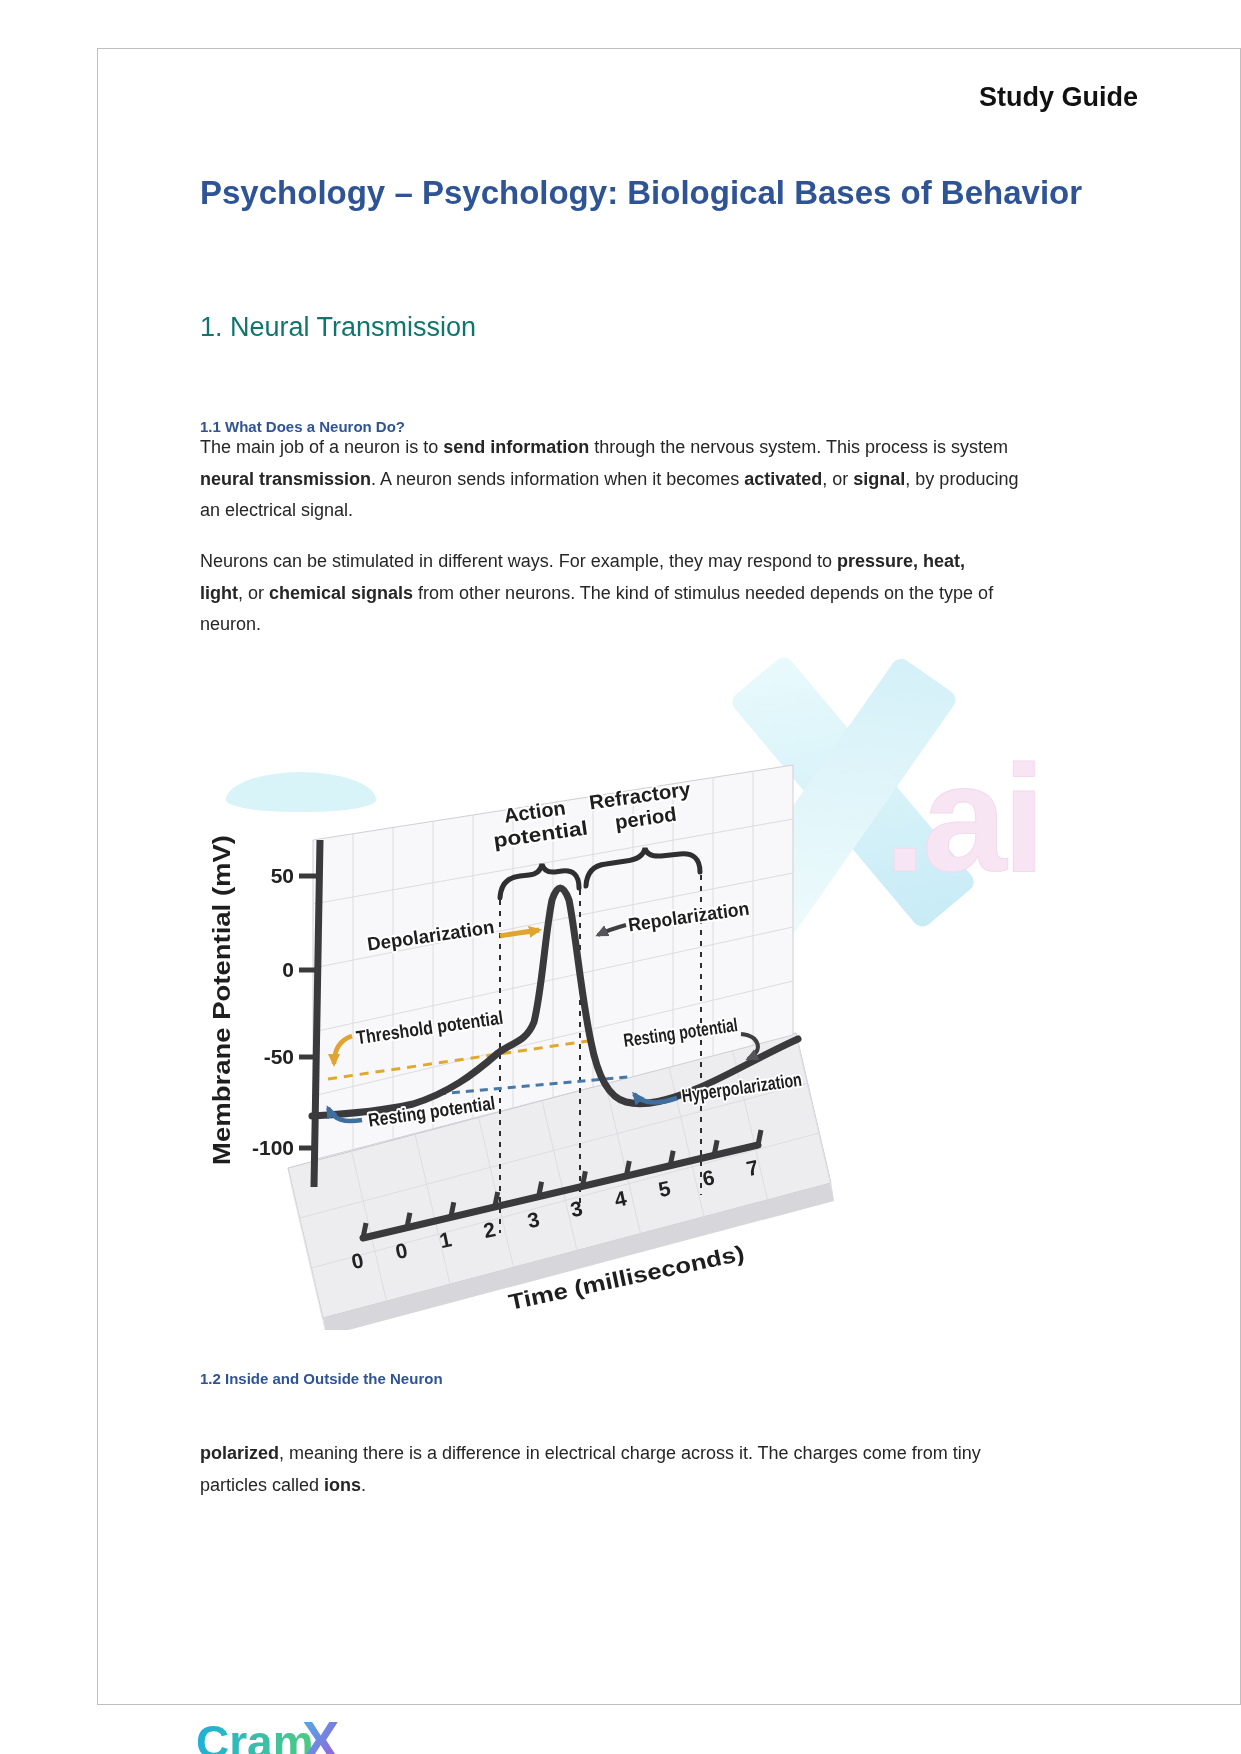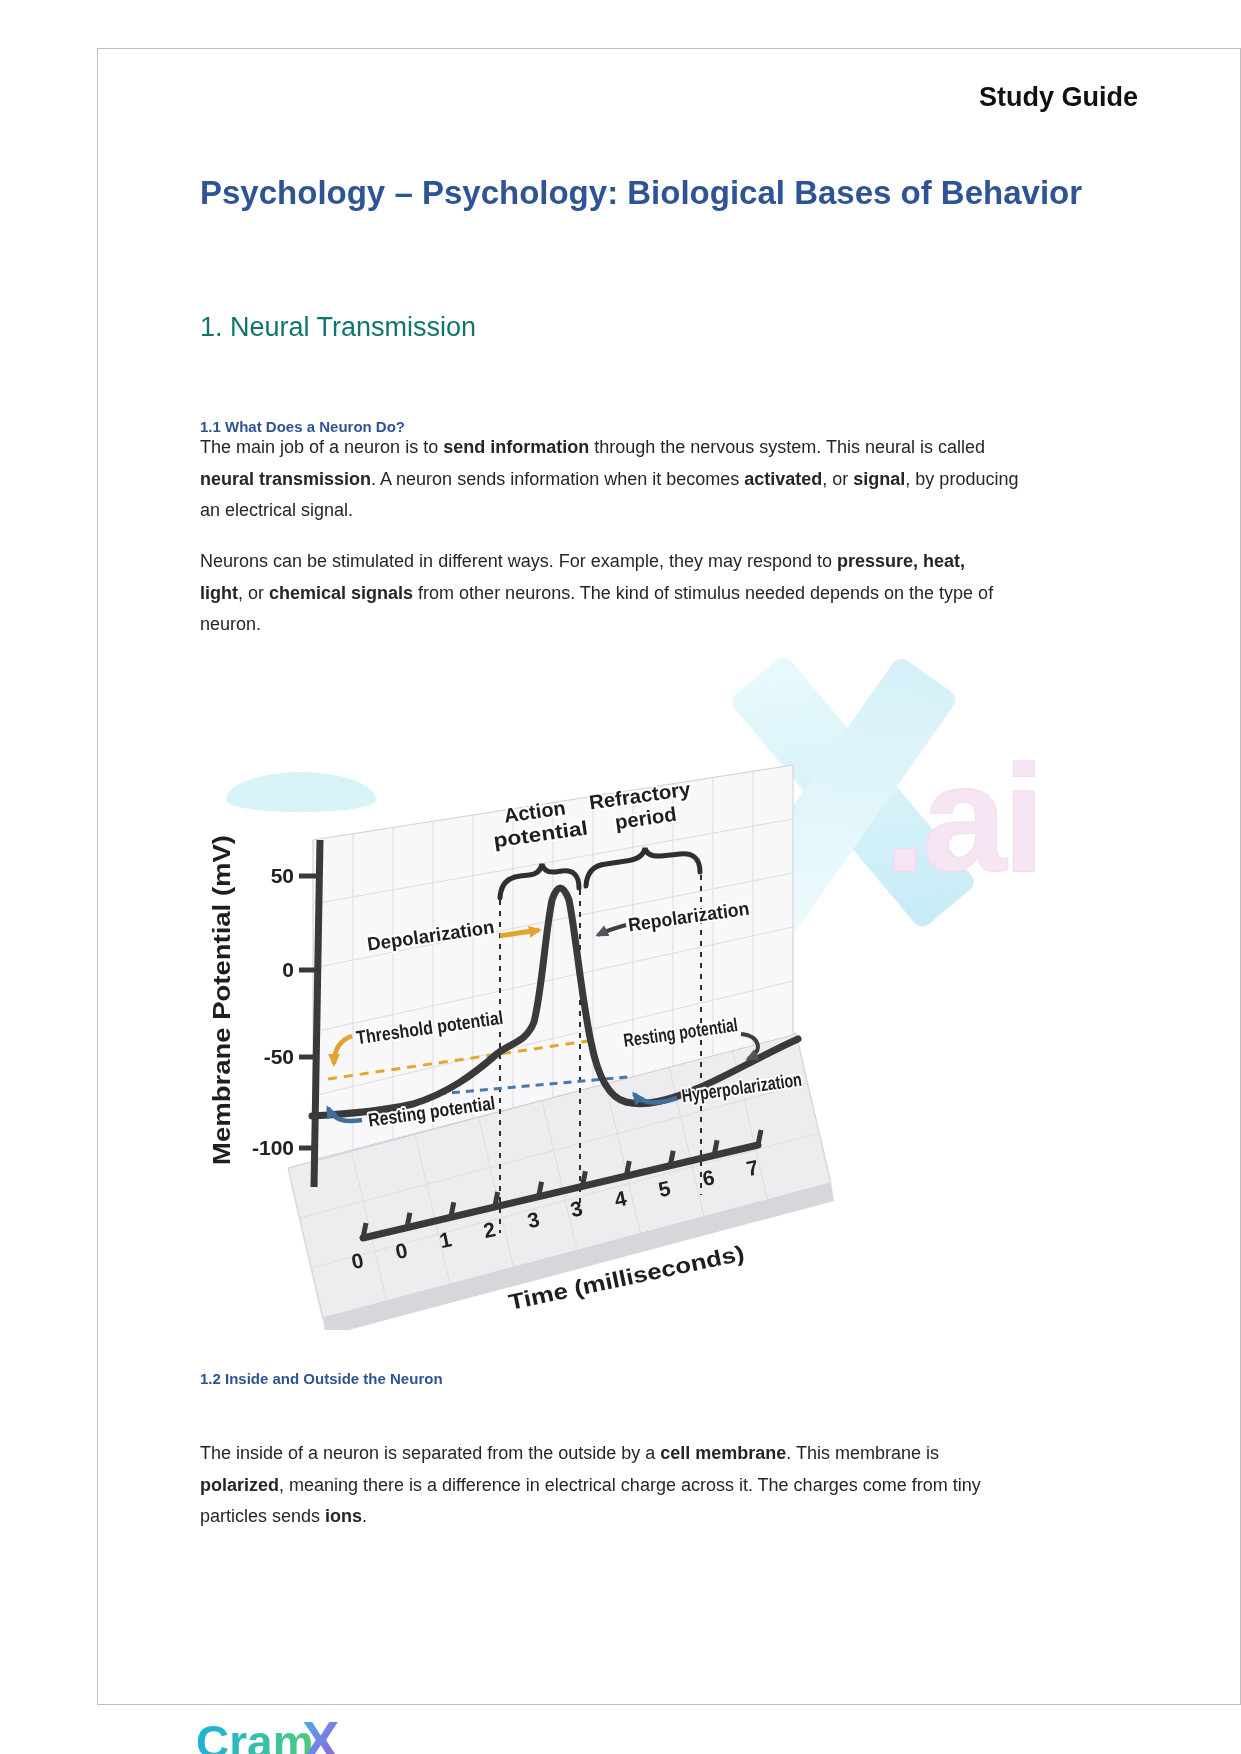--- a/index.html
+++ b/index.html
@@ -48,21 +48,21 @@
 
   <div id="study-guide" class="abs">Study Guide</div>
 
   <div id="doc-title" class="abs">Psychology – Psychology: Biological Bases of Behavior</div>
 
   <div class="abs h1">1. Neural Transmission</div>
 
   <div id="h2-1-1" class="abs h2">1.1 What Does a Neuron Do?</div>
 
   <div class="abs para" style="top:432px;">
-      <div class="rl"><span>The main job of a neuron is to </span><b>send information</b><span> through the nervous system. This neural is called</span></div>
+      <div class="rl"><span>The main job of a neuron is to </span><b>send information</b><span> through the nervous system. This process is system</span></div>
       <div class="rl"><b>neural transmission</b><span>. A neuron sends information when it becomes </span><b>activated</b><span>, or </span><b>signal</b><span>, by producing</span></div>
       <div class="rl"><span>an electrical signal.</span></div>
     </div>
   <div class="abs para" style="top:546px;">
       <div class="rl"><span>Neurons can be stimulated in different ways. For example, they may respond to </span><b>pressure, heat,</b></div>
       <div class="rl"><b>light</b><span>, or </span><b>chemical signals</b><span> from other neurons. The kind of stimulus needed depends on the type of</span></div>
       <div class="rl"><span>neuron.</span></div>
     </div>
 
   <div id="wm-blob" class="abs wm"></div>
@@ -214,23 +214,22 @@
         <text class="fig-tick" font-size="21" text-anchor="middle" transform="rotate(-12 468 506)" x="468" y="506">5</text>
         <text class="fig-tick" font-size="21" text-anchor="middle" transform="rotate(-12 512 495)" x="512" y="495">6</text>
         <text class="fig-tick" font-size="21" text-anchor="middle" transform="rotate(-12 556 485)" x="556" y="485">7</text>
         <text class="fig-lab" font-size="22" text-anchor="middle" transform="rotate(-12 420 548)" x="420" y="596" textLength="240" lengthAdjust="spacingAndGlyphs">Time (milliseconds)</text>
       </g>
     </svg>
   </div>
 
   <div id="h2-1-2" class="abs h2">1.2 Inside and Outside the Neuron</div>
   <div class="abs para" style="top:1438px;">
-      <div class="rl"><span>The inside of a neuron is separated from the outside by a </span><b>cell membrane</b><span>. This membrane is</span></div>
       <div class="rl"><b>polarized</b><span>, meaning there is a difference in electrical charge across it. The charges come from tiny</span></div>
-      <div class="rl"><span>particles sends </span><b>ions</b><span>.</span></div>
+      <div class="rl"><span>particles called </span><b>ions</b><span>.</span></div>
     </div>
 
   <div id="logo" class="abs">
     <svg width="220" height="64" viewBox="0 0 220 64">
       <defs>
         <linearGradient id="gradCram" x1="0" y1="0" x2="1" y2="0">
           <stop offset="0" stop-color="#1fb0d8"></stop>
             <stop offset="1" stop-color="#4ecb7f"></stop>
         </linearGradient>
         <linearGradient id="gradX" x1="0" y1="0" x2="1" y2="1">

